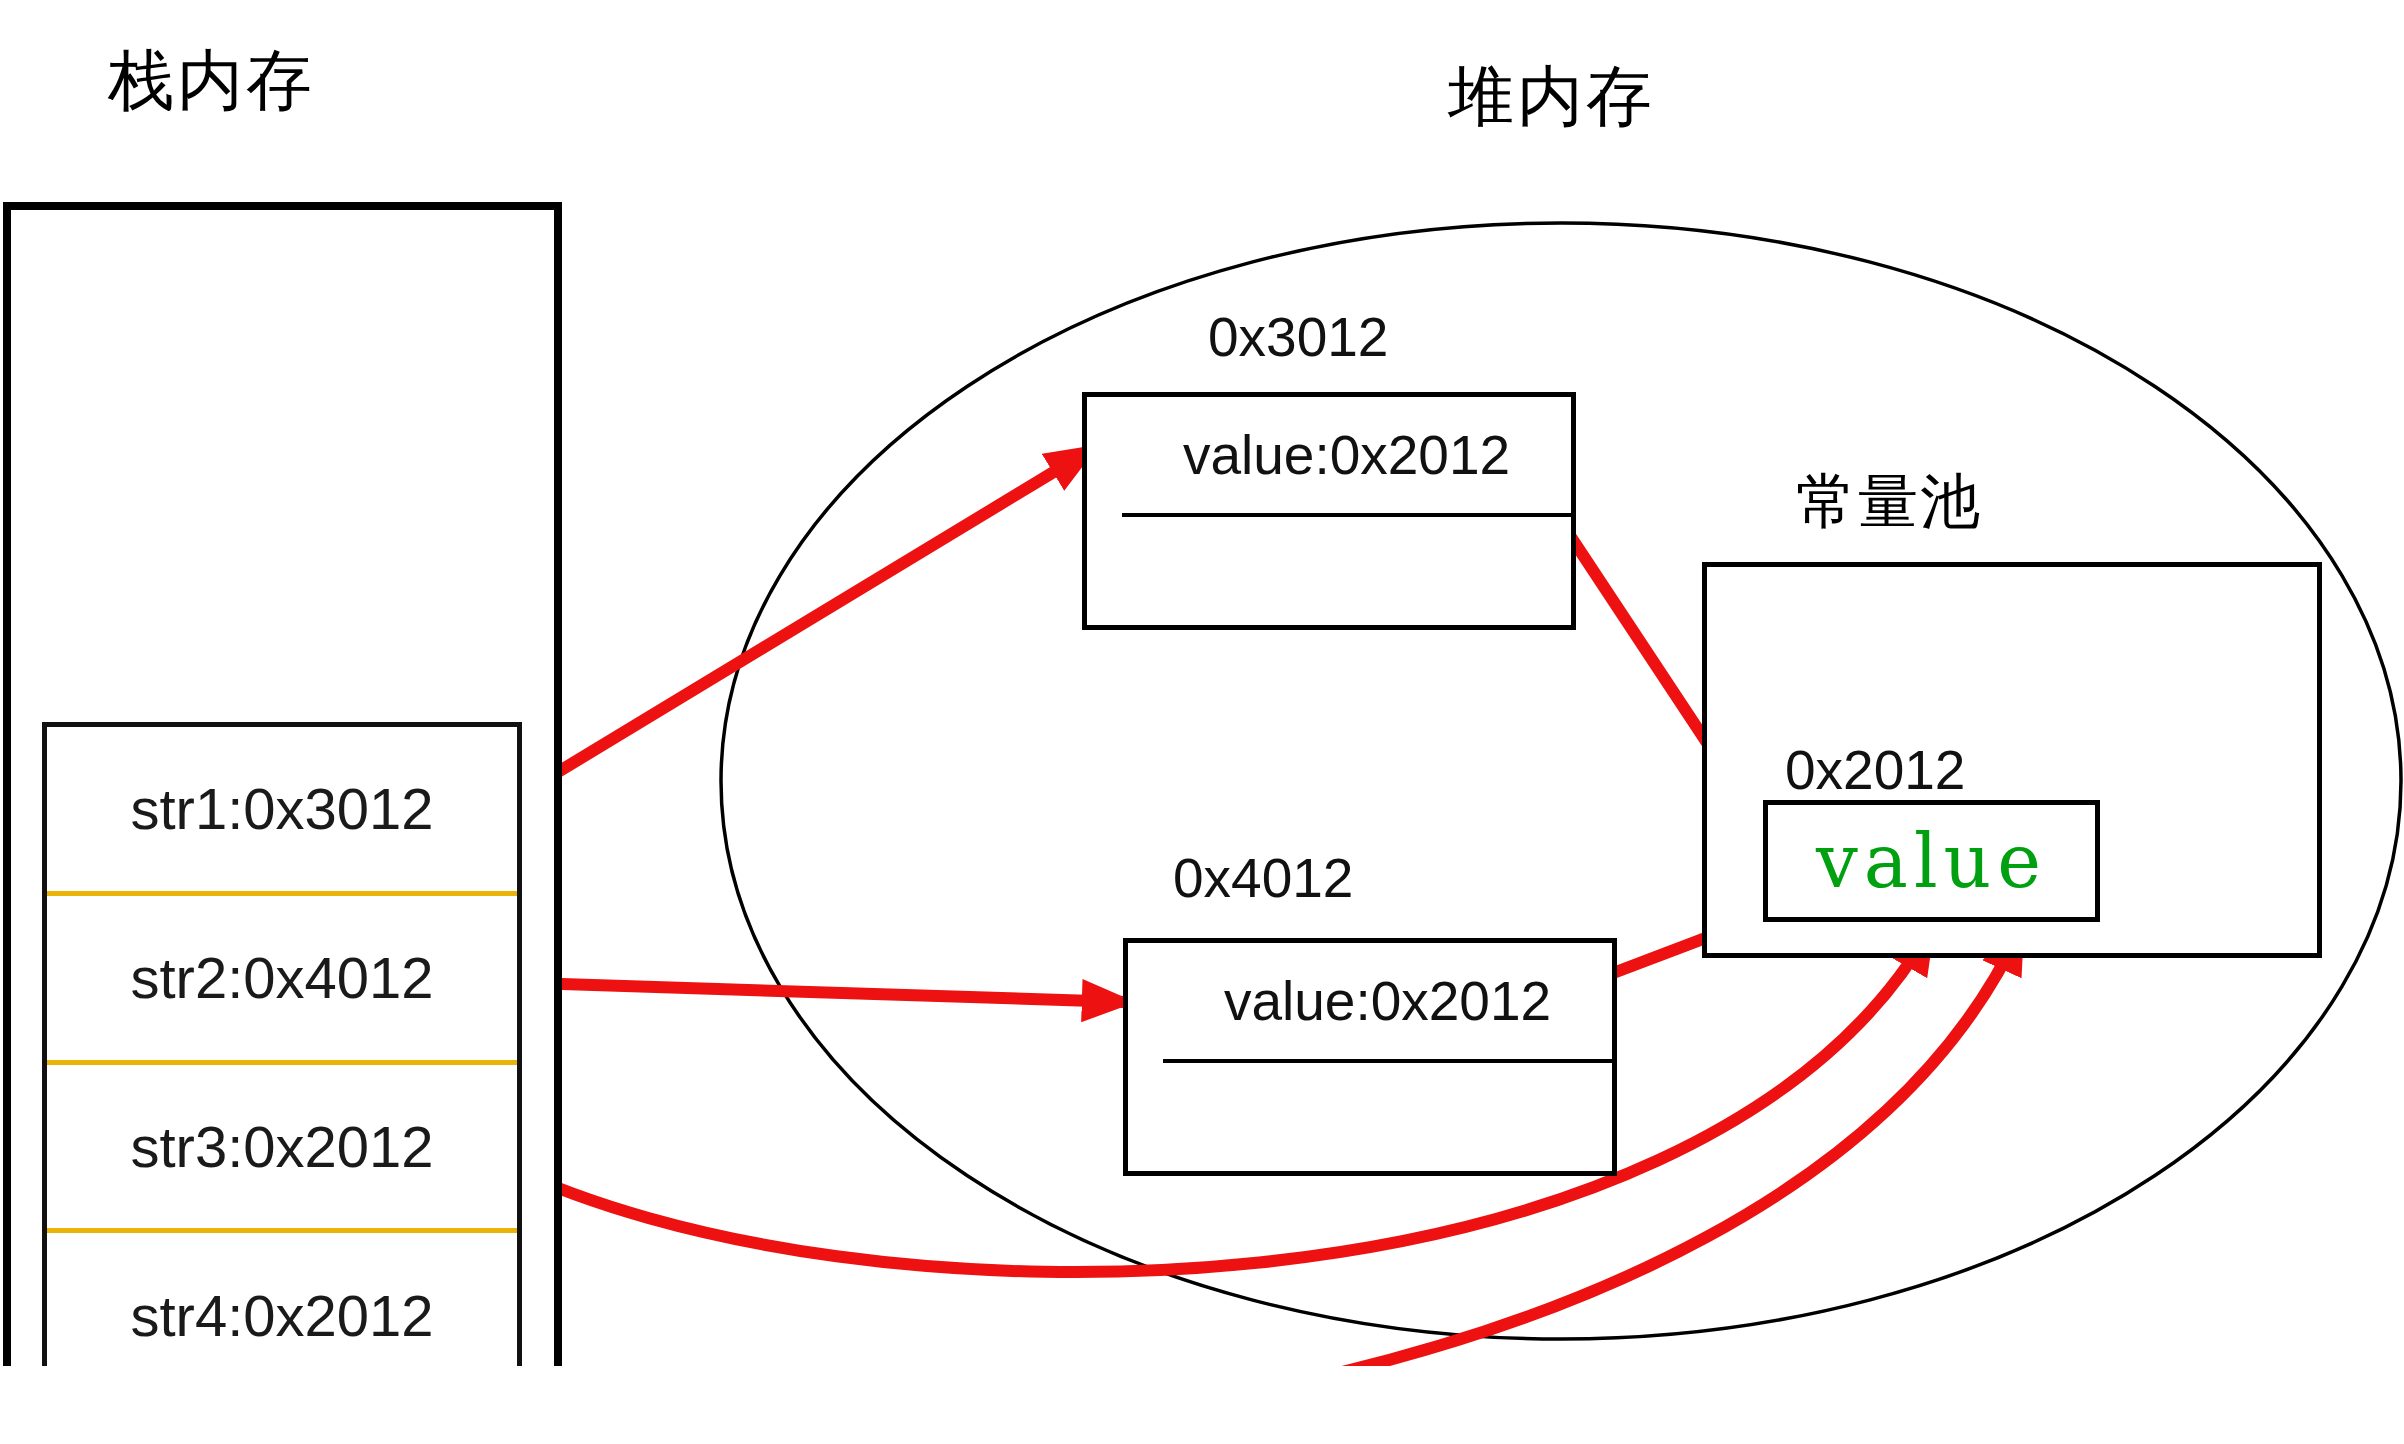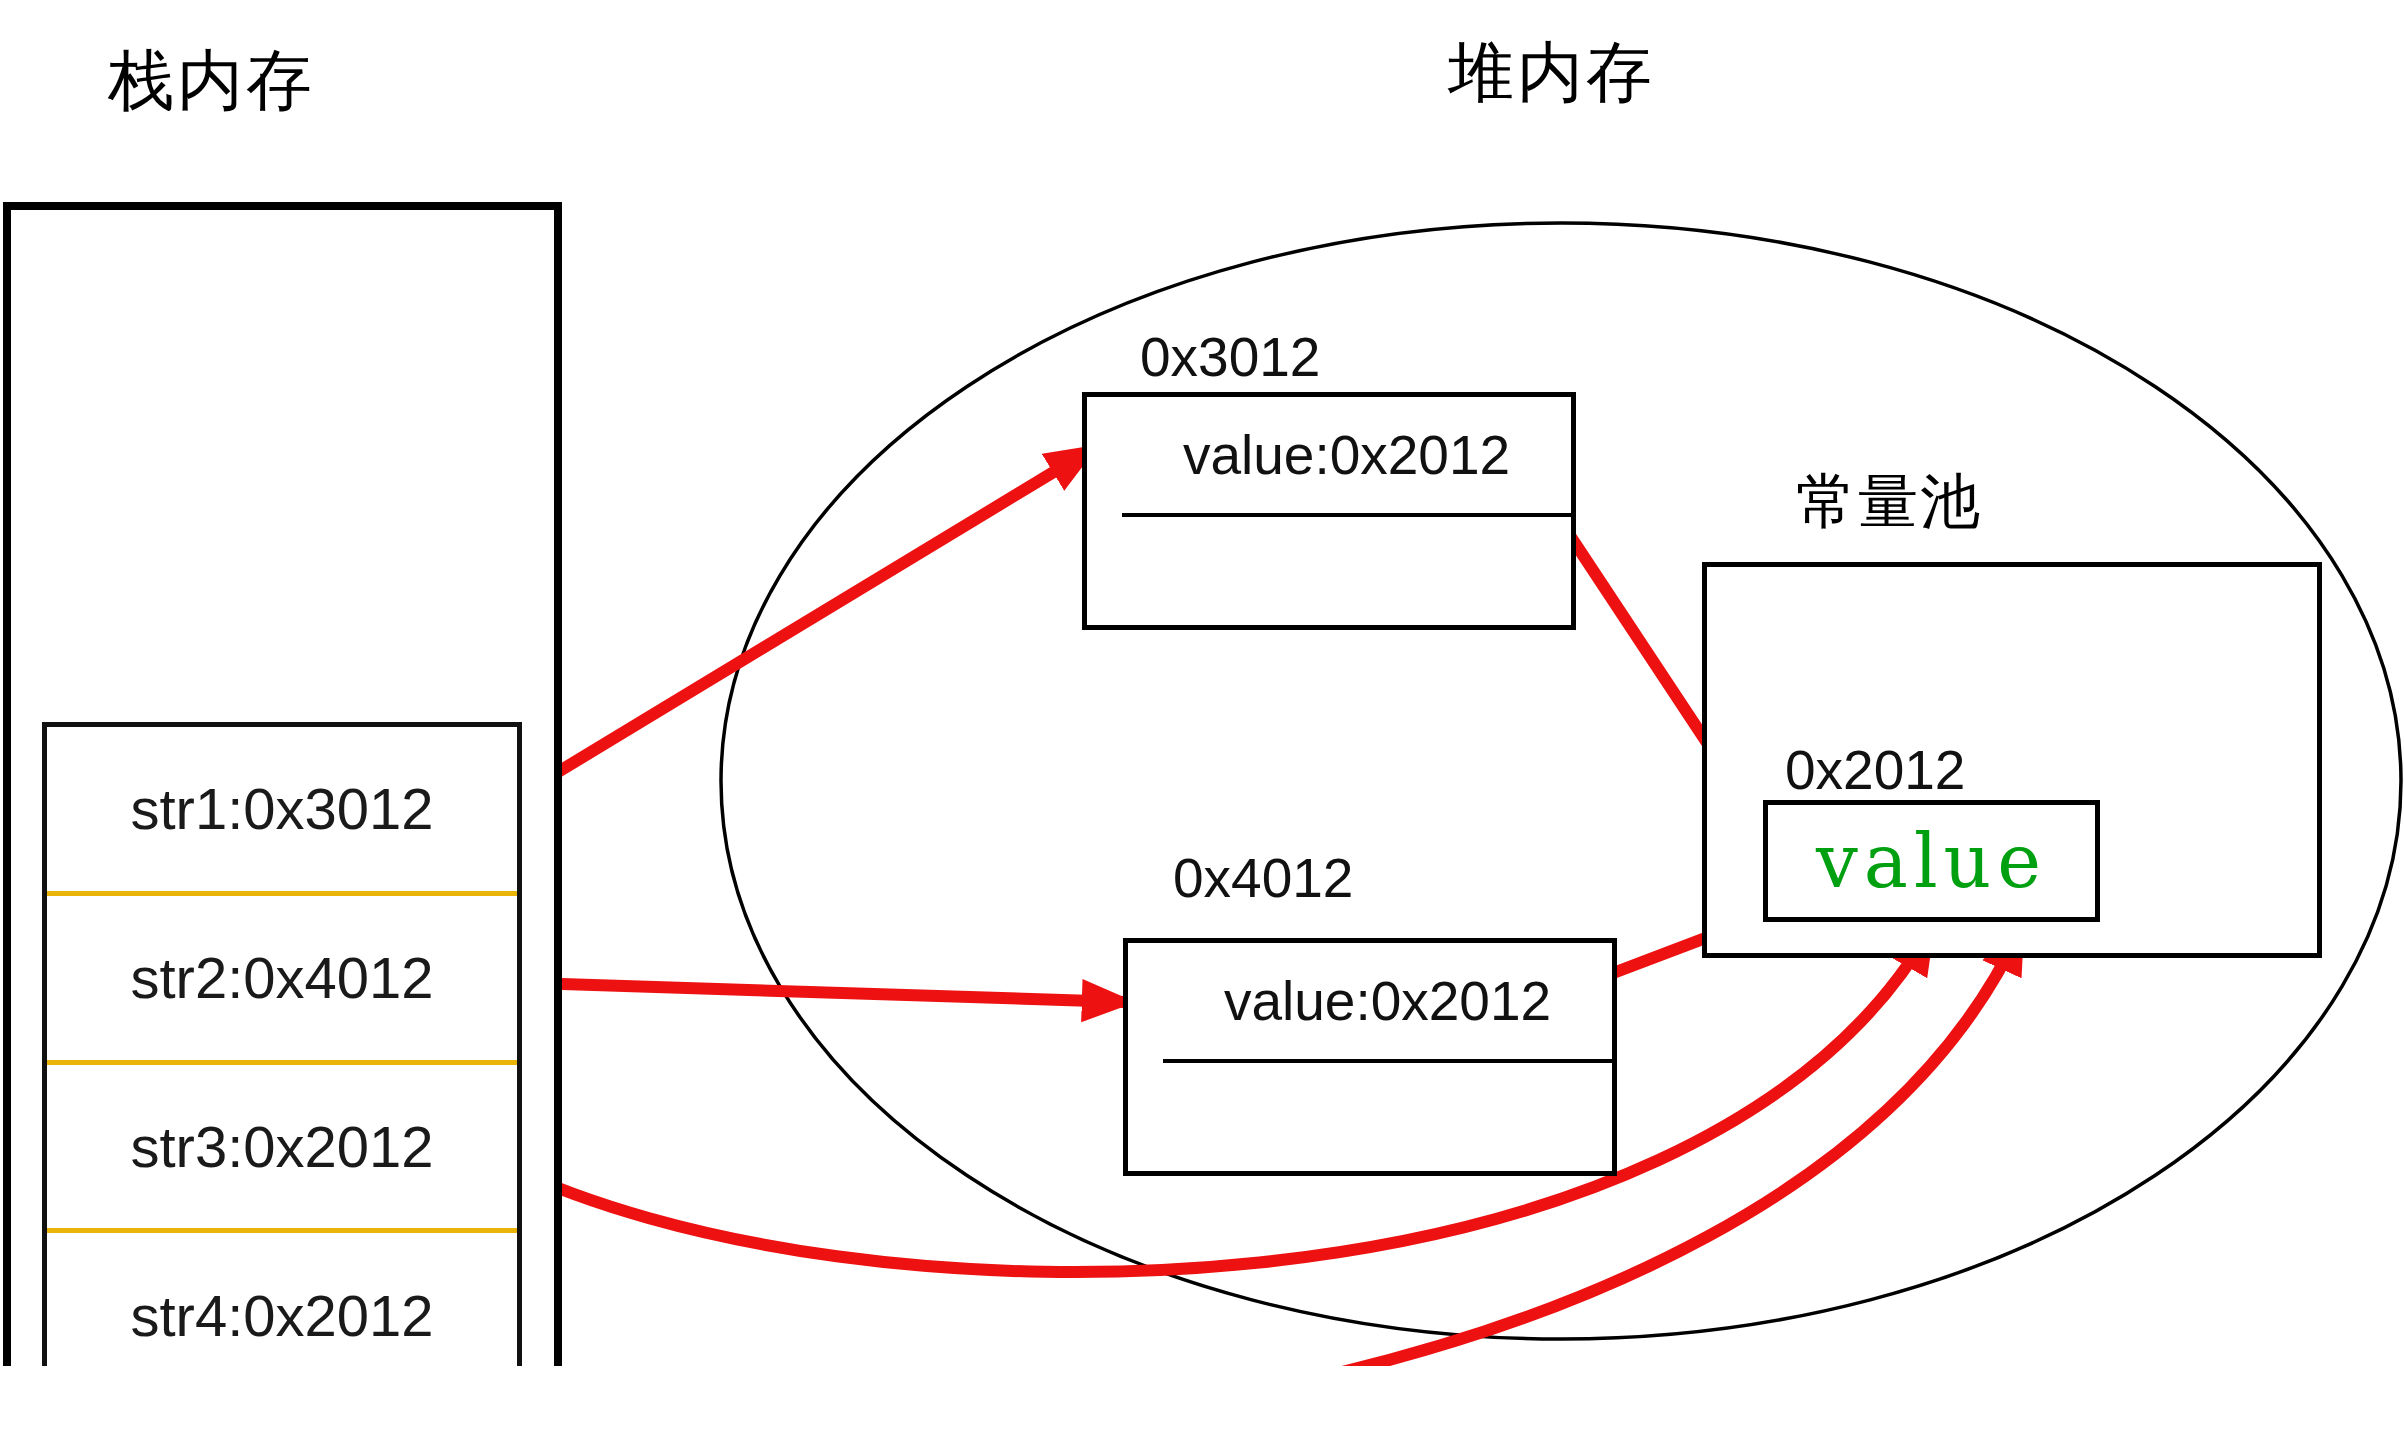--- a/index.html
+++ b/index.html
@@ -160,32 +160,32 @@
 
     <path class="arrow" d="M1550 997 L1790 906" marker-end="url(#ah)"></path>
 
     <path class="arrow" d="M495 1160 C 850 1340, 1700 1330, 1930 930" marker-end="url(#ah)"></path>
 
     <path class="arrow" d="M350 1395 C 700 1500, 1780 1450, 2020 930" marker-end="url(#ah)"></path>
   </svg>
 
   <div class="abs title" style="left:108px; top:36px;">栈内存</div>
 
-  <div class="abs title" style="left:1448px; top:28px;">堆内存</div>
+  <div class="abs title" style="left:1448px; top:52px;">堆内存</div>
 
   <div class="abs stack-outer"></div>
 
   <div class="abs stack-cells">
     <div class="stack-cell">str1:0x3012</div>
     <div class="stack-cell">str2:0x4012</div>
     <div class="stack-cell">str3:0x2012</div>
     <div class="stack-cell">str4:0x2012</div>
   </div>
 
-  <div class="abs addr-label" style="left:1140px; top:305px;margin-top:20px;">0x3012</div>
+  <div class="abs addr-label" style="left:1208px; top:305px;">0x3012</div>
   <div class="abs obj-box" style="left:1082px; top:392px;">
     <div class="obj-row-value">value:0x2012</div>
     <div class="obj-row-empty"></div>
   </div>
 
   <div class="abs addr-label" style="left:1173px; top:846px;">0x4012</div>
   <div class="abs obj-box" style="left:1123px; top:938px;">
     <div class="obj-row-value">value:0x2012</div>
     <div class="obj-row-empty"></div>
   </div>

